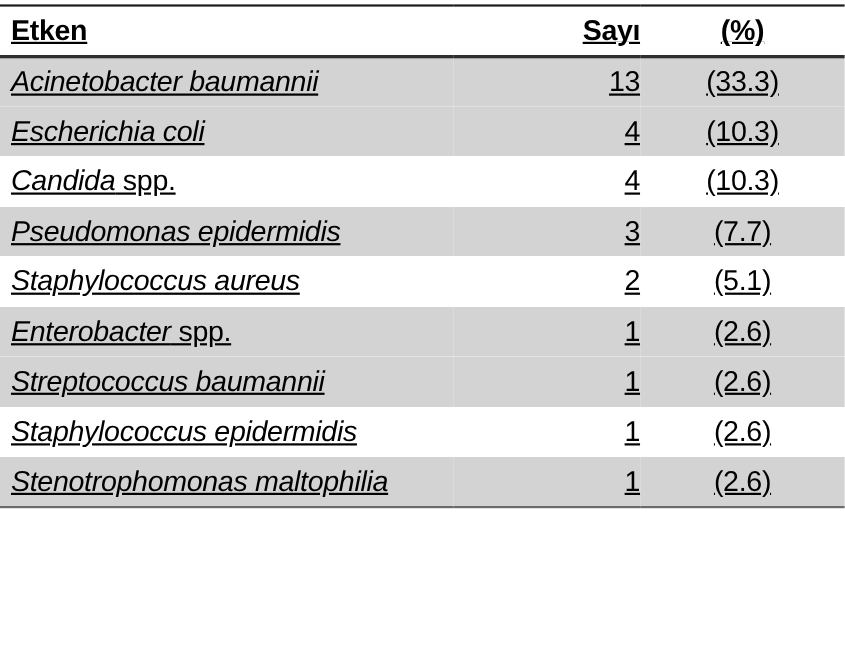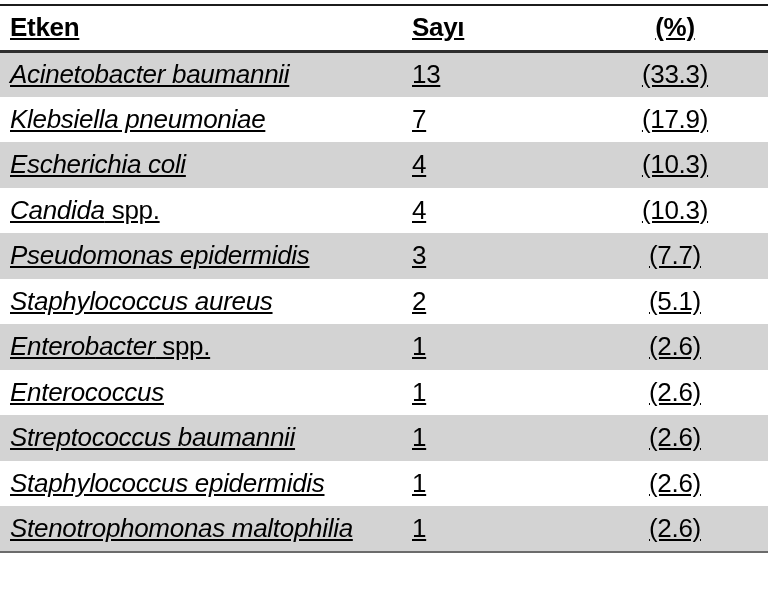--- a/index.html
+++ b/index.html
@@ -45,21 +45,21 @@
   th, td {
     padding: 0;
     vertical-align: middle;
     font-size: 26px;
     letter-spacing: -0.3px;
     white-space: nowrap;
     overflow: hidden;
   }
   th { font-weight: bold; }
   .col-name  { text-align: left; padding-left: 10px; }
-  .col-count { width: 170px; text-align: left; }
+  .col-count { width: 170px; text-align: right; }
   .col-pct   { width: 186px; text-align: center; }
   .species   { font-style: italic; }
   .species.roman { font-style: normal; }
   .suffix    { font-style: normal; }
 </style>
 </head>
 <body>
 
 <div class="table-wrap">
   <table>
@@ -70,27 +70,20 @@
         <th class="col-pct">(%)</th>
       </tr>
     </thead>
     <tbody id="rows">
         <tr class="shade">
     <td class="col-name">
       <span class="species">Acinetobacter baumannii</span><span class="suffix"></span>
     </td>
     <td class="col-count">13</td>
     <td class="col-pct">(33.3)</td>
-  </tr>
-        <tr>
-    <td class="col-name">
-      <span class="species">Klebsiella pneumoniae</span><span class="suffix"></span>
-    </td>
-    <td class="col-count">7</td>
-    <td class="col-pct">(17.9)</td>
   </tr>
         <tr class="shade">
     <td class="col-name">
       <span class="species">Escherichia coli</span><span class="suffix"></span>
     </td>
     <td class="col-count">4</td>
     <td class="col-pct">(10.3)</td>
   </tr>
         <tr>
     <td class="col-name">
@@ -113,27 +106,20 @@
     <td class="col-count">2</td>
     <td class="col-pct">(5.1)</td>
   </tr>
         <tr class="shade">
     <td class="col-name">
       <span class="species">Enterobacter</span><span class="suffix"> spp.</span>
     </td>
     <td class="col-count">1</td>
     <td class="col-pct">(2.6)</td>
   </tr>
-        <tr>
-    <td class="col-name">
-      <span class="species">Enterococcus</span><span class="suffix"></span>
-    </td>
-    <td class="col-count">1</td>
-    <td class="col-pct">(2.6)</td>
-  </tr>
         <tr class="shade">
     <td class="col-name">
       <span class="species">Streptococcus baumannii</span><span class="suffix"></span>
     </td>
     <td class="col-count">1</td>
     <td class="col-pct">(2.6)</td>
   </tr>
         <tr>
     <td class="col-name">
       <span class="species">Staphylococcus epidermidis</span><span class="suffix"></span>

